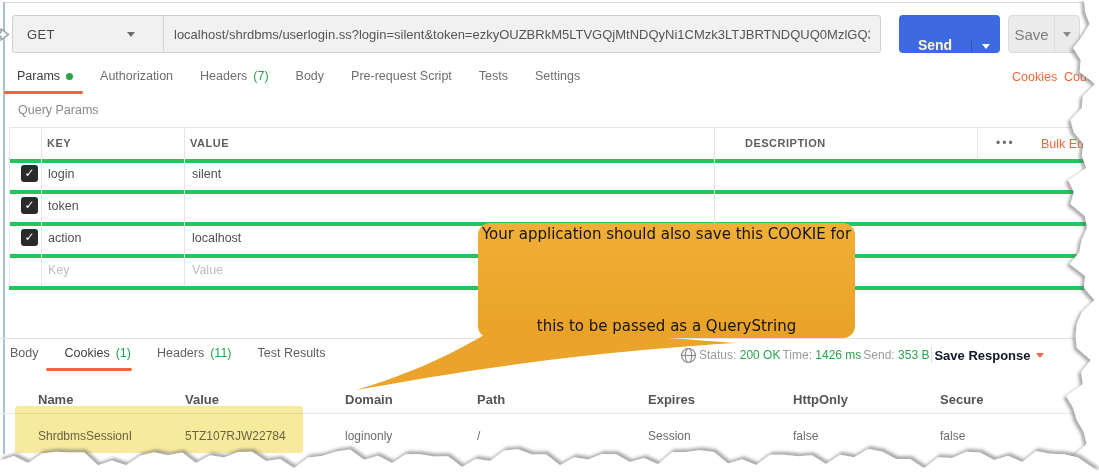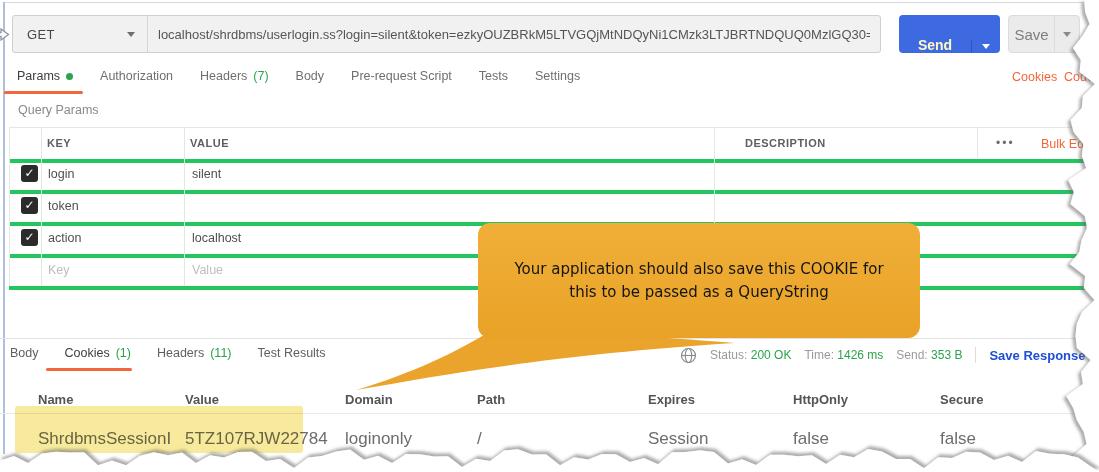--- a/index.html
+++ b/index.html
@@ -6,21 +6,21 @@
   .screen{position:relative;width:1099px;height:472px;background:#fff;overflow:hidden;
           font-family:"Liberation Sans","DejaVu Sans",sans-serif;color:#4a4a4a;}
   
   .frame-top{position:absolute;left:3px;top:2px;width:1085px;height:1px;background:#d9d9d9;}
   .frame-left{position:absolute;left:3px;top:2px;width:2px;height:452px;background:#acc0da;}
   .peek-arrow{position:absolute;left:-7px;top:27px;z-index:1;}
   
   .urlbar{position:absolute;left:12px;top:15px;width:869px;height:38px;border:1px solid #cfcfcf;
           border-radius:3px;background:#f1f1f1;display:flex;align-items:stretch;box-sizing:border-box;}
   .method{width:108px;display:flex;align-items:center;justify-content:space-between;
-          padding:0 12px 0 14px;border-right:1px solid #d5d5d5;cursor:pointer;}
+          padding:0 28px 0 14px;border-right:1px solid #d5d5d5;cursor:pointer;}
   .method-label{font-size:13px;color:#474747;letter-spacing:.3px;}
   .caret{width:0;height:0;border:4px solid transparent;border-top:5px solid #6e6e6e;margin-top:4px;}
   .url-field{flex:1;display:flex;align-items:center;padding:0 10px;overflow:hidden;}
   .url-text{font-size:13px;color:#555;white-space:nowrap;overflow:hidden;}
   .send-btn{position:absolute;left:899px;top:15px;width:101px;height:38px;background:#3e6ae1;border-radius:4px;
             display:flex;align-items:flex-end;color:#fef9c3;cursor:pointer;}
   .send-label{flex:1;display:flex;align-items:center;justify-content:center;font-size:14px;font-weight:700;}
   .send-caret{width:28px;display:flex;align-items:center;justify-content:center;border-left:1px solid rgba(0,0,0,.18);}
   .send-caret .caret{border-top-color:#fff;}
   .save-btn{position:absolute;left:1008px;top:15px;width:72px;height:38px;background:#ebebeb;border:1px solid #dcdcdc;
@@ -43,40 +43,40 @@
   .hcell{position:absolute;top:9px;font-size:11px;font-weight:700;color:#5e5e5e;letter-spacing:.5px;}
   .cell{position:absolute;top:9px;font-size:12.5px;color:#4f4f4f;white-space:nowrap;}
   .cell.ph{color:#bdbdbd;}
   .checkbox{position:absolute;left:12px;top:7px;width:17px;height:17px;background:#2b2b2b;border-radius:3px;
             color:#fff;font-size:12px;line-height:17px;text-align:center;cursor:pointer;}
   .vline{position:absolute;width:1px;background:#e6e6e6;}
   .more-dots{position:absolute;left:987px;top:8px;font-size:12px;color:#6e6e6e;letter-spacing:2px;cursor:pointer;}
   .bulk-edit{position:absolute;left:1032px;top:9px;font-size:12.5px;color:#f2663a;white-space:nowrap;cursor:pointer;}
   
   .tail-svg{position:absolute;left:0;top:0;width:1099px;height:472px;z-index:3;pointer-events:none;}
-  .balloon{position:absolute;left:478px;top:223px;width:442px;height:115px;z-index:4;border-radius:12px;
+  .balloon{position:absolute;left:478px;top:223px;width:377px;height:115px;z-index:4;border-radius:12px;
            background:linear-gradient(180deg,#f0af38,#e9a227);display:flex;flex-direction:column;
-           justify-content:center;align-items:center;gap:0;}
+           justify-content:space-between;align-items:center;gap:0;}
   .callout-line{font-family:"DejaVu Sans",sans-serif;font-size:15px;line-height:23px;color:#141414;
                 text-align:center;white-space:pre-wrap;}
   .callout-line b{font-weight:700;}
   
   .resp-border{position:absolute;left:0;top:338px;width:1099px;height:1px;background:#e3e3e3;}
   .resp-tabs{position:absolute;left:10px;top:346px;display:flex;gap:26px;font-size:12.5px;color:#5f5f5f;}
   .cookies-underline{position:absolute;left:46px;top:368px;width:86px;height:3px;background:#f2663a;border-radius:2px;}
-  .meta{position:absolute;left:680px;top:343px;height:24px;display:flex;align-items:center;gap:13px;
+  .meta{position:absolute;left:680px;top:343px;height:24px;display:flex;align-items:center;gap:2px;
         font-size:12px;color:#9a9a9a;white-space:nowrap;}
   .meta .val{color:#2aa44c;}
   .meta-div{width:1px;height:16px;background:#ddd;}
-  .save-resp{color:#1d4ed8;font-size:13px;font-weight:700;display:flex;align-items:center;gap:5px;cursor:pointer;}
+  .save-resp{color:#0f172a;font-size:13px;font-weight:700;display:flex;align-items:center;gap:5px;cursor:pointer;}
   .save-resp .caret{border-top-color:#f2663a;}
   
   .chead{position:absolute;top:392px;font-size:13px;font-weight:700;color:#545454;}
   .csep{position:absolute;left:0;top:413px;width:1099px;height:1px;background:#e9e9e9;}
-  .cval{position:absolute;top:429px;font-size:17px;color:#6d6d6d;}
+  .cval{position:absolute;top:429px;font-size:12px;color:#6d6d6d;}
   .highlight{position:absolute;left:15px;top:406px;width:288px;height:47px;background:#f2d94c;opacity:.55;
              mix-blend-mode:multiply;border-radius:3px;z-index:2;}
   .tear-svg{position:absolute;left:0;top:0;width:1099px;height:472px;z-index:9;pointer-events:none;}
 </style>
 </head>
 <body>
 
 <div class="screen">
 
   <div class="frame-top"></div>

